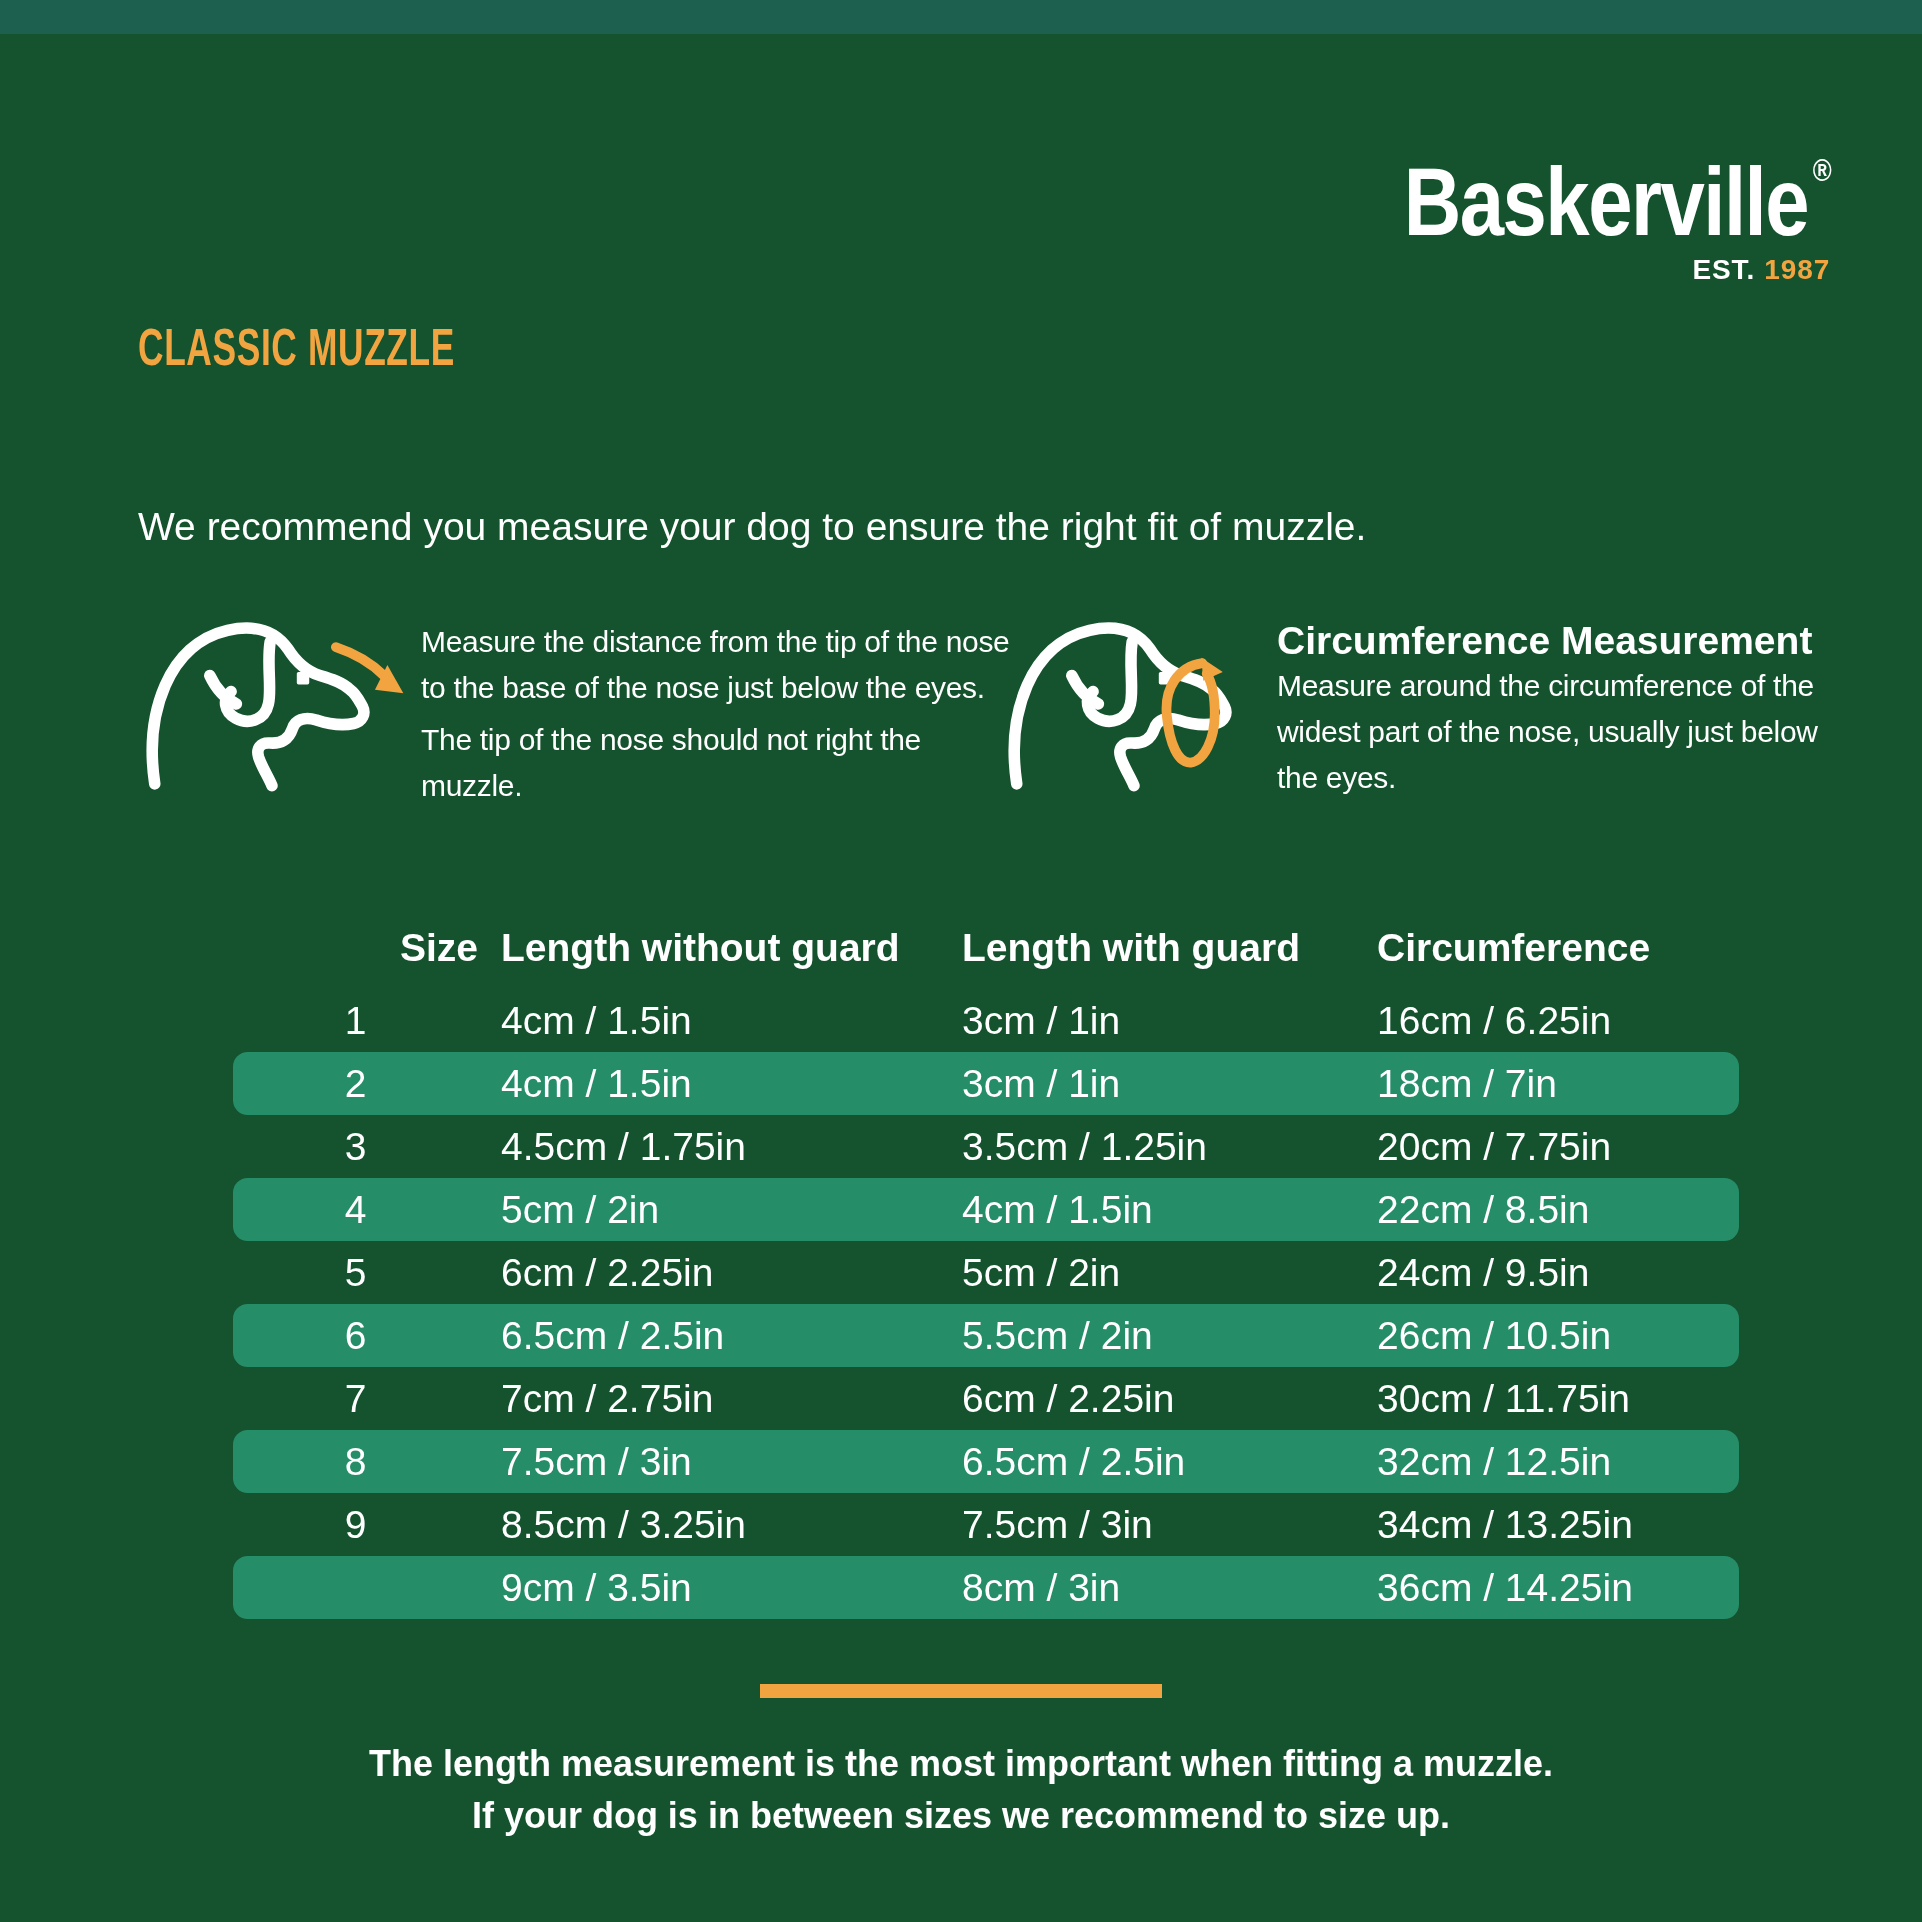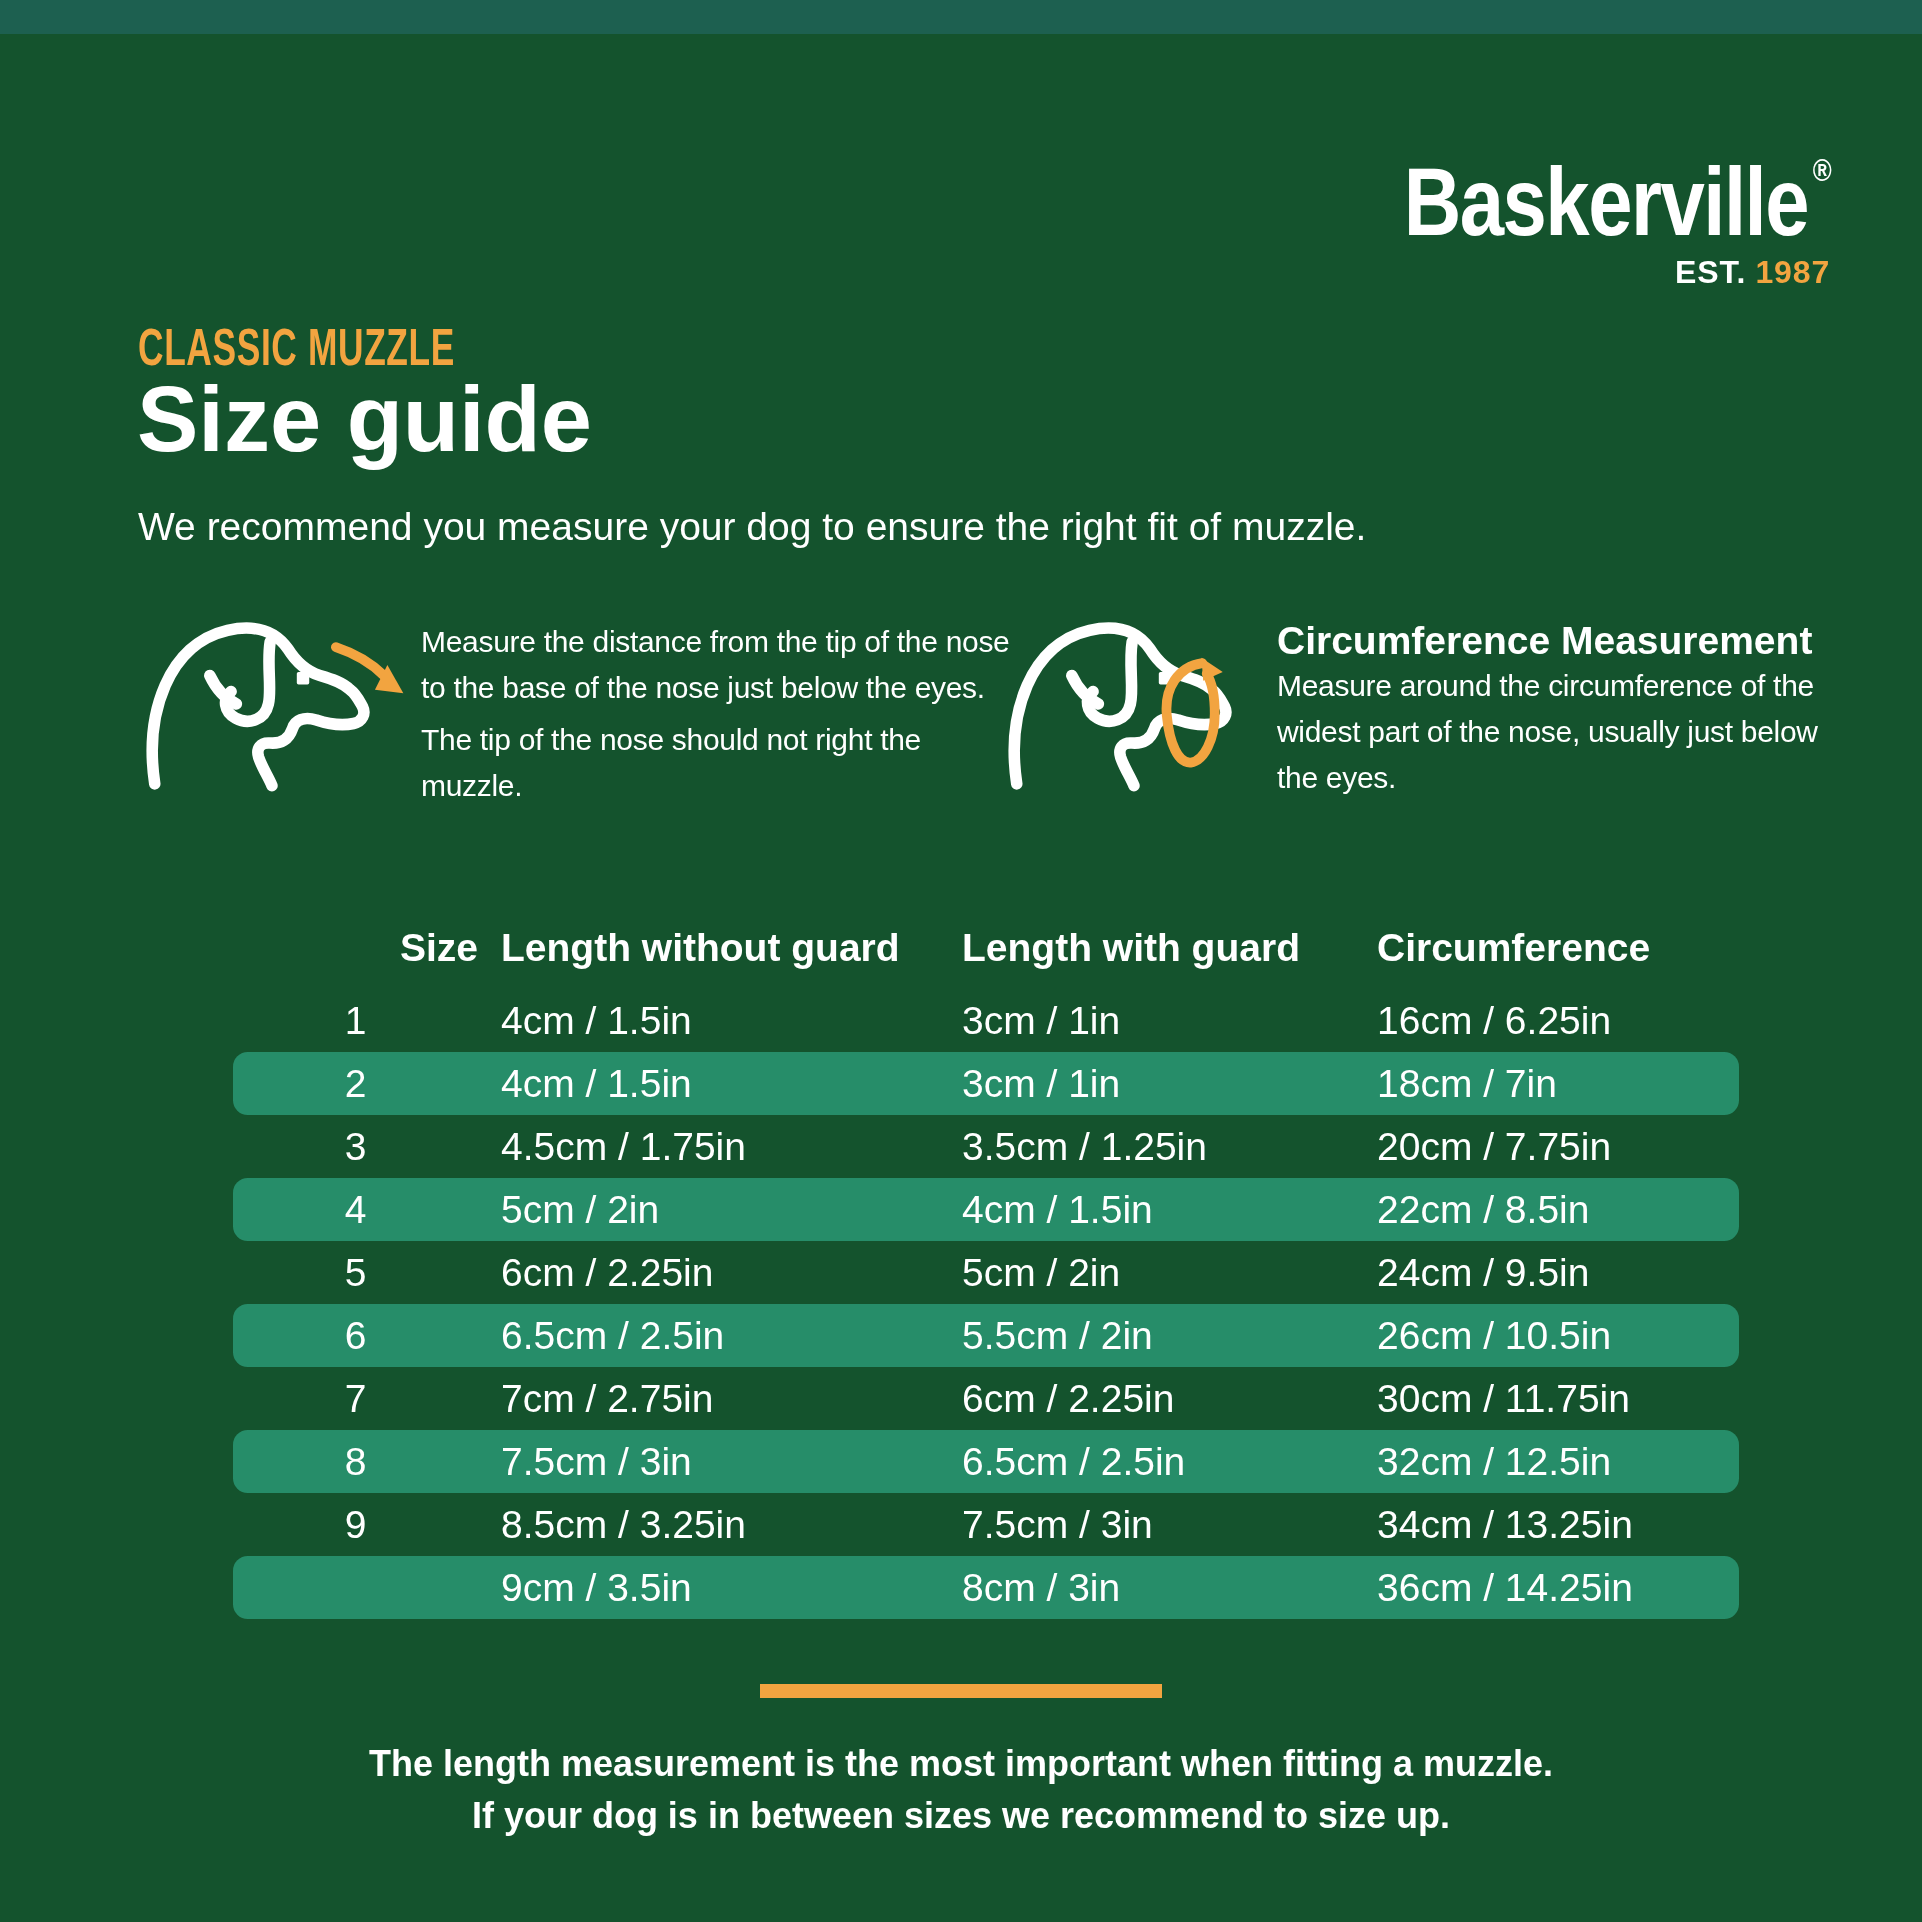--- a/index.html
+++ b/index.html
@@ -7,21 +7,21 @@
     position:relative;width:1922px;height:1922px;overflow:hidden;
     background:#14532d;color:#FFFFFF;
     font-family:"Liberation Sans","DejaVu Sans",sans-serif;
     margin-top:34px;
   }
   
   .logo{position:absolute;top:89px;right:90px;text-align:right;}
   .logo-name{display:inline-block;font-size:96px;font-weight:800;line-height:96px;
     letter-spacing:-1.8px;transform:scaleX(.83);transform-origin:100% 0;white-space:nowrap;}
   .logo-name .tm{font-size:31px;font-weight:700;vertical-align:54px;letter-spacing:0;margin-left:5.5px;}
-  .logo-est{margin-top:3.7px;font-size:32px;font-weight:700;letter-spacing:0.9px;margin-right:1.8px;}
+  .logo-est{margin-top:3.7px;font-size:28px;font-weight:700;letter-spacing:0.9px;margin-right:1.8px;}
   .logo-est .year{color:#F2A440;margin-left:9.2px;}
   
   .eyebrow{position:absolute;left:138px;top:283px;color:#F2A440;font-size:52px;font-weight:700;
     letter-spacing:0.9px;transform:scaleX(.68);transform-origin:0 50%;white-space:nowrap;}
   .title{position:absolute;left:137px;top:339px;font-size:92px;font-weight:800;line-height:1;white-space:nowrap;}
   .subtitle{position:absolute;left:138px;top:471px;font-size:39px;font-weight:400;white-space:nowrap;}
   
   .icon-box{position:absolute;top:574px;width:277px;height:191px;}
   #icon-length{left:137px;}
   #icon-circ{left:999px;}
@@ -55,21 +55,20 @@
   <div class="logo">
     <div class="logo-name">
       <span>Baskerville</span><span class="tm">®</span>
     </div>
     <div class="logo-est">
       <span>EST.</span><span class="year">1987</span>
     </div>
   </div>
 
   <div class="eyebrow">CLASSIC MUZZLE</div>
-  <div class="title">Size guide</div>
   <div class="subtitle">We recommend you measure your dog to ensure the right fit of muzzle.</div>
 
   <svg class="icon-box" id="icon-length" viewBox="0 0 312 215">
     <defs>
       <g id="dog-head" fill="none" stroke="#FFFFFF" stroke-width="13" stroke-linecap="round" stroke-linejoin="round">
         <path d="M 20 198 C 8 118 36 40 102 25 C 134 18 156 26 170 46 C 180 62 193 72 206 76 C 220 80 232 84 240 92 C 247 97 250 104 254 111 C 258 119 254 128 244 130 C 230 133 214 130 202 126 C 188 122 178 126 175 136 C 171 148 162 153 150 152 C 139 151 134 158 137 168 C 141 180 148 190 152 200"></path>
         <path d="M 150 38 C 146 62 152 92 148 108 C 144 126 126 132 111 124 C 98 117 96 102 106 94"></path>
         <path d="M 82 76 C 89 91 99 102 112 108"></path>
         <rect x="180" y="72" width="14" height="14" rx="2" fill="#FFFFFF" stroke="none"></rect>
       </g>

